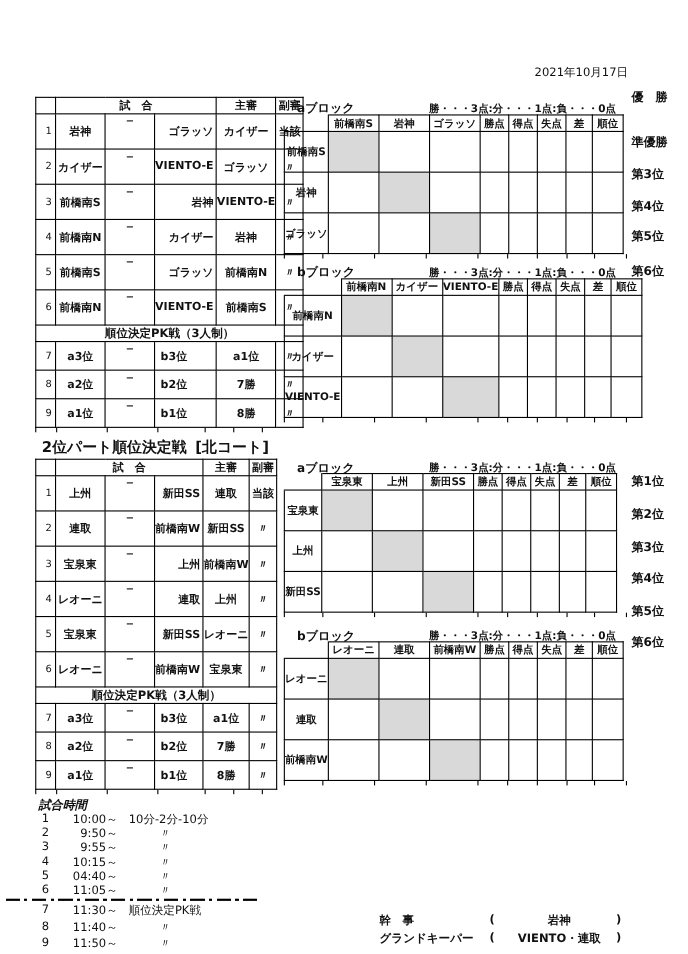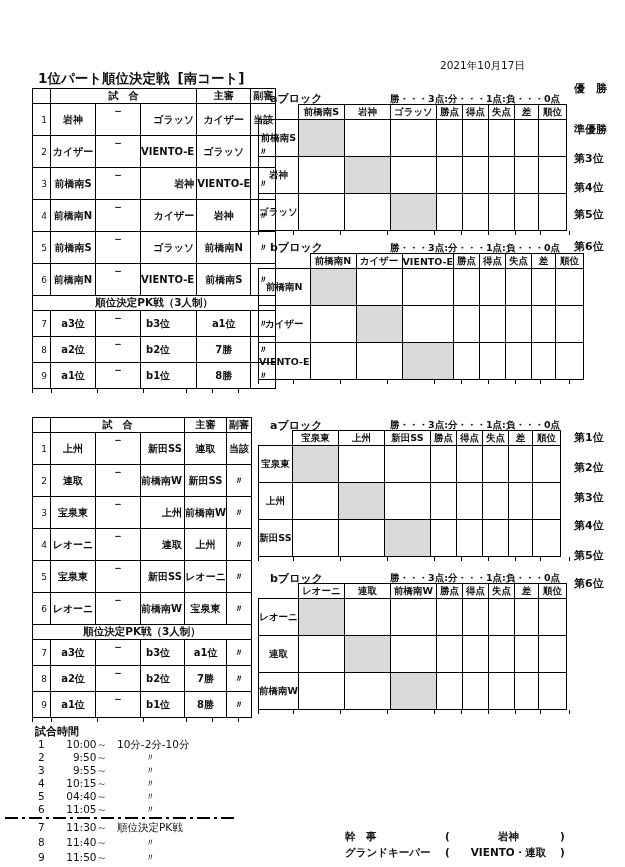--- a/index.html
+++ b/index.html
@@ -1,21 +1,21 @@
 <!DOCTYPE html>
 <html><head>
 <meta charset="utf-8">
 <style>
   html,body{margin:0;padding:0;background:#fff;}
   .page{position:relative;width:625px;height:867px;background:#ffffff;overflow:hidden;
         font-family:"DejaVu Sans",sans-serif;color:#111;}
   .abs{position:absolute;}
   .title{left:0;top:8px;width:625px;text-align:center;font-size:16px;font-weight:bold;font-style:italic;letter-spacing:0.5px;}
   .subtitle{left:0;top:33px;width:625px;text-align:center;font-size:19px;font-weight:bold;}
-  .date{left:440px;top:59px;width:177px;text-align:left;font-size:10.5px;}
+  .date{left:440px;top:59px;width:177px;text-align:center;font-size:10.5px;}
   .sec-head{left:38px;font-size:13.5px;font-weight:bold;white-space:nowrap;}
   .sec-head .court{margin-left:8px;}
   .blk-title{font-size:11px;font-weight:bold;}
   .pts-note{font-size:9.5px;font-weight:bold;text-align:right;width:230px;left:330px;white-space:nowrap;}
   .rank{left:574px;width:48px;font-size:11px;font-weight:bold;white-space:nowrap;}
 
   table{border-collapse:collapse;table-layout:fixed;}
   td{border:1px solid #000;text-align:center;vertical-align:middle;padding:0;overflow:hidden;white-space:nowrap;}
 
   .sched td{font-size:10px;font-weight:bold;}
@@ -38,40 +38,37 @@
   .f9{font-size:9.5px;} .f8{font-size:8px;} .f7{font-size:6.5px;} .f6{font-size:5.5px;}
 
   .stub{display:flex;height:4px;border-left:1px solid #000;}
   .stub i{display:block;height:4px;border-right:1px solid #000;}
 
   .trow{font-size:10.5px;white-space:nowrap;display:flex;}
   .trow .tno{display:inline-block;width:14px;text-align:left;margin-left:3px;}
   .trow .tt{display:inline-block;width:55px;text-align:right;}
   .trow .tn{display:inline-block;margin-left:10px;}
   .trow.ditto .tn{margin-left:38px;}
-  .times-head{font-size:11px;font-weight:bold;}
+  .times-head{font-size:11px;font-weight:bold;font-style:italic;}
 
   .pbreak{height:2px;background:repeating-linear-gradient(90deg,#000 0 13px,transparent 13px 17px,#000 17px 20px,transparent 20px 24px);}
 
   .frow{display:flex;font-size:10.5px;font-weight:bold;white-space:nowrap;}
   .frow .flabel{display:inline-block;width:100px;}
   .frow .fopen{display:inline-block;width:12px;}
   .frow .fval{display:inline-block;width:103px;text-align:center;}
   .frow .fclose{display:inline-block;}
 </style>
 </head>
 <body>
 
 <div class="page">
 
   <div class="abs date">2021年10月17日</div>
 
-  <div class="abs sec-head" style="top:70px;">
-    <span>1位パート順位決定戦</span><span class="court">[南コート]</span>
-  </div>
 
   <div class="abs" style="left:32px;top:88px;">
     <table class="sched">
       <colgroup>
           <col style="width:18px">
           <col style="width:45px">
           <col style="width:45px">
           <col style="width:42px">
           <col style="width:25px">
           <col style="width:25px">
@@ -322,20 +319,23 @@
       </div>
   </div>
 
   <div class="abs rank" style="top:81px;">優　勝</div>
   <div class="abs rank" style="top:122px;">準優勝</div>
   <div class="abs rank" style="top:151px;">第3位</div>
   <div class="abs rank" style="top:180px;">第4位</div>
   <div class="abs rank" style="top:207px;">第5位</div>
   <div class="abs rank" style="top:239px;">第6位</div>
 
+  <div class="abs sec-head" style="top:398px;">
+    <span>2位パート順位決定戦</span><span class="court">[北コート]</span>
+  </div>
 
   <div class="abs" style="left:32px;top:417px;">
     <table class="sched">
       <colgroup>
           <col style="width:18px">
           <col style="width:45px">
           <col style="width:45px">
           <col style="width:42px">
           <col style="width:25px">
           <col style="width:25px">

